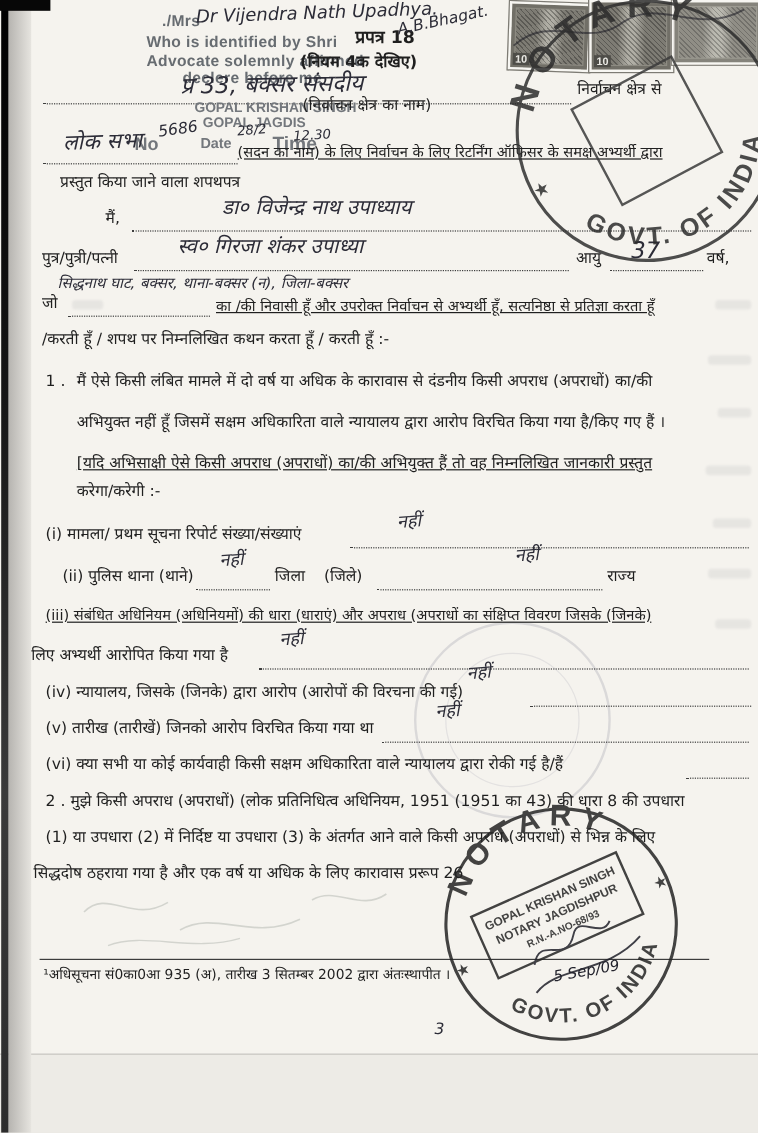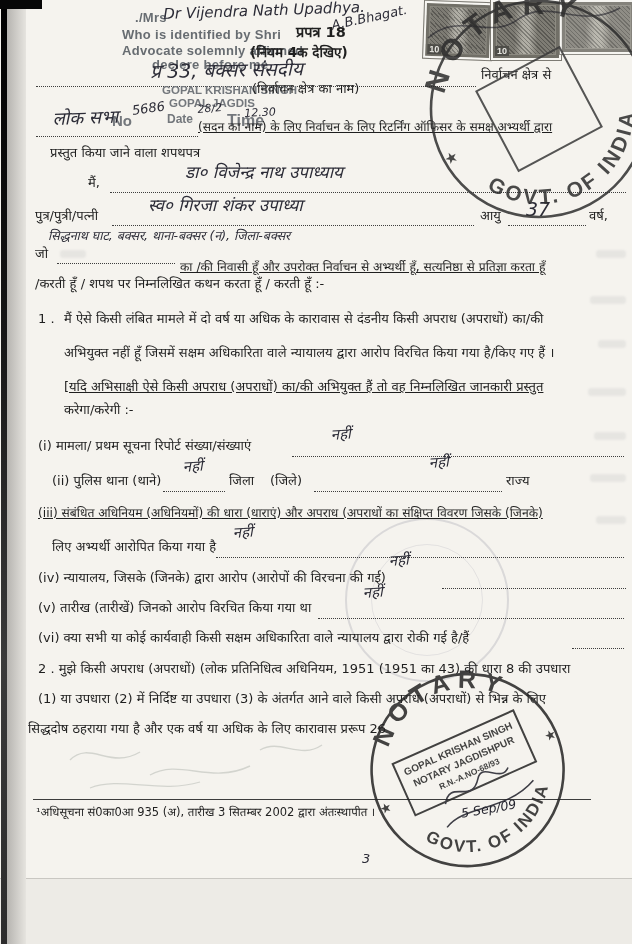--- a/index.html
+++ b/index.html
@@ -94,42 +94,42 @@
 <div class="abs dots" style="left:110px;top:190px;width:516px;"></div>
 
 <span class="abs hin" style="left:35px;top:209px;">पुत्र/पुत्री/पत्नी</span>
 <div class="abs dots" style="left:112px;top:223px;width:362px;"></div>
 <span class="abs hin" style="left:480px;top:209px;">आयु</span>
 <div class="abs dots" style="left:508px;top:223px;width:78px;"></div>
 <span class="abs hin" style="left:589px;top:209px;">वर्ष,</span>
 
 <span class="abs hin" style="left:35px;top:247px;">जो</span>
 <div class="abs dots" style="left:57px;top:261px;width:118px;"></div>
-<span class="abs hin small" style="left:180px;top:260px;text-align:center;">का /की निवासी हूँ और उपरोक्त निर्वाचन से अभ्यर्थी हूँ, सत्यनिष्ठा से प्रतिज्ञा करता हूँ</span>
+<span class="abs hin small" style="left:180px;top:248px;text-align:center;">का /की निवासी हूँ और उपरोक्त निर्वाचन से अभ्यर्थी हूँ, सत्यनिष्ठा से प्रतिज्ञा करता हूँ</span>
 
 <span class="abs hin" style="left:35px;top:277px;">/करती हूँ / शपथ पर निम्नलिखित कथन करता हूँ / करती हूँ :-</span>
 
 <span class="abs hin" style="left:38px;top:312px;">1 .</span>
 <span class="abs hin" style="left:64px;top:312px;">मैं ऐसे किसी लंबित मामले में दो वर्ष या अधिक के कारावास से दंडनीय किसी अपराध (अपराधों) का/की</span>
 <span class="abs hin" style="left:64px;top:346px;">अभियुक्त नहीं हूँ जिसमें सक्षम अधिकारिता वाले न्यायालय द्वारा आरोप विरचित किया गया है/किए गए हैं ।</span>
 <span class="abs hin" style="left:64px;top:380px;text-decoration:underline;">[यदि अभिसाक्षी ऐसे किसी अपराध (अपराधों) का/की अभियुक्त हैं तो वह निम्नलिखित जानकारी प्रस्तुत</span>
 <span class="abs hin" style="left:64px;top:403px;">करेगा/करेगी :-</span>
 
 <span class="abs hin" style="left:38px;top:439px;">(i) मामला/ प्रथम सूचना रिपोर्ट संख्या/संख्याएं</span>
 <div class="abs dots" style="left:292px;top:454px;width:332px;"></div>
 
 <span class="abs hin" style="left:52px;top:474px;">(ii) पुलिस थाना (थाने)</span>
 <div class="abs dots" style="left:163px;top:489px;width:62px;"></div>
 <span class="abs hin" style="left:229px;top:474px;">जिला</span>
 <span class="abs hin" style="left:270px;top:474px;">(जिले)</span>
 <div class="abs dots" style="left:314px;top:489px;width:188px;"></div>
 <span class="abs hin" style="left:506px;top:474px;">राज्य</span>
 
 <span class="abs hin small" style="left:38px;top:506px;">(iii) संबंधित अधिनियम (अधिनियमों) की धारा (धाराएं) और अपराध (अपराधों का संक्षिप्त विवरण जिसके (जिनके)</span>
-<span class="abs hin" style="left:52px;top:540px;">लिए अभ्यर्थी आरोपित किया गया है</span>
+<span class="abs hin" style="left:26px;top:540px;">लिए अभ्यर्थी आरोपित किया गया है</span>
 <div class="abs dots" style="left:216px;top:555px;width:408px;"></div>
 
 <span class="abs hin" style="left:38px;top:571px;">(iv) न्यायालय, जिसके (जिनके) द्वारा आरोप (आरोपों की विरचना की गई)</span>
 <div class="abs dots" style="left:442px;top:586px;width:184px;"></div>
 
 <span class="abs hin" style="left:38px;top:601px;">(v) तारीख (तारीखें) जिनको आरोप विरचित किया गया था</span>
 <div class="abs dots" style="left:318px;top:616px;width:306px;"></div>
 
 <span class="abs hin" style="left:38px;top:631px;">(vi) क्या सभी या कोई कार्यवाही किसी सक्षम अधिकारिता वाले न्यायालय द्वारा रोकी गई है/हैं</span>
 <div class="abs dots" style="left:572px;top:646px;width:52px;"></div>

